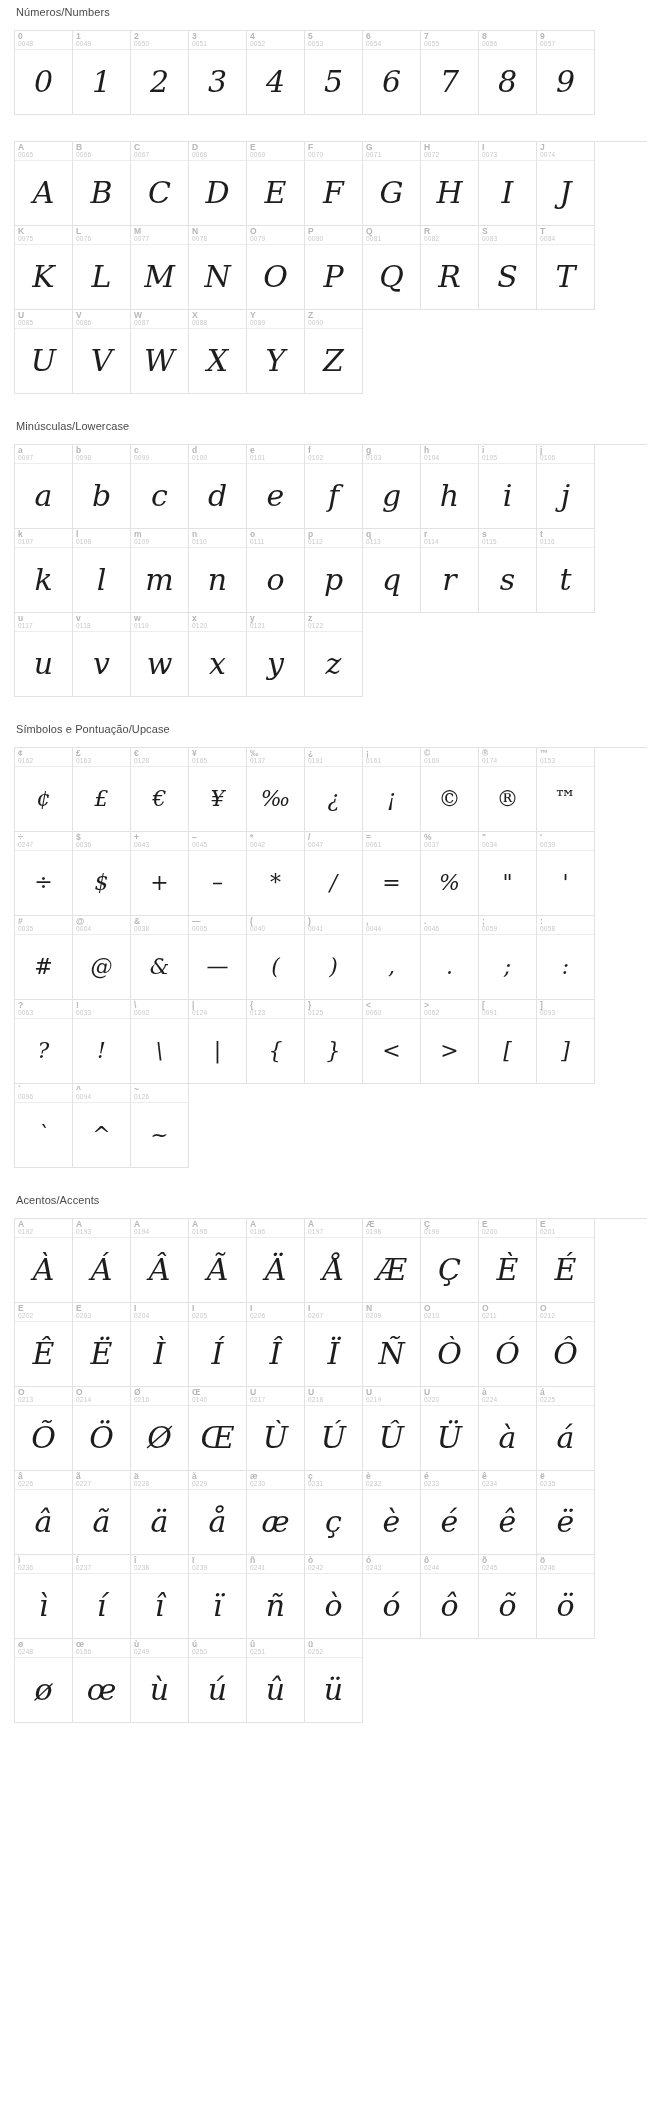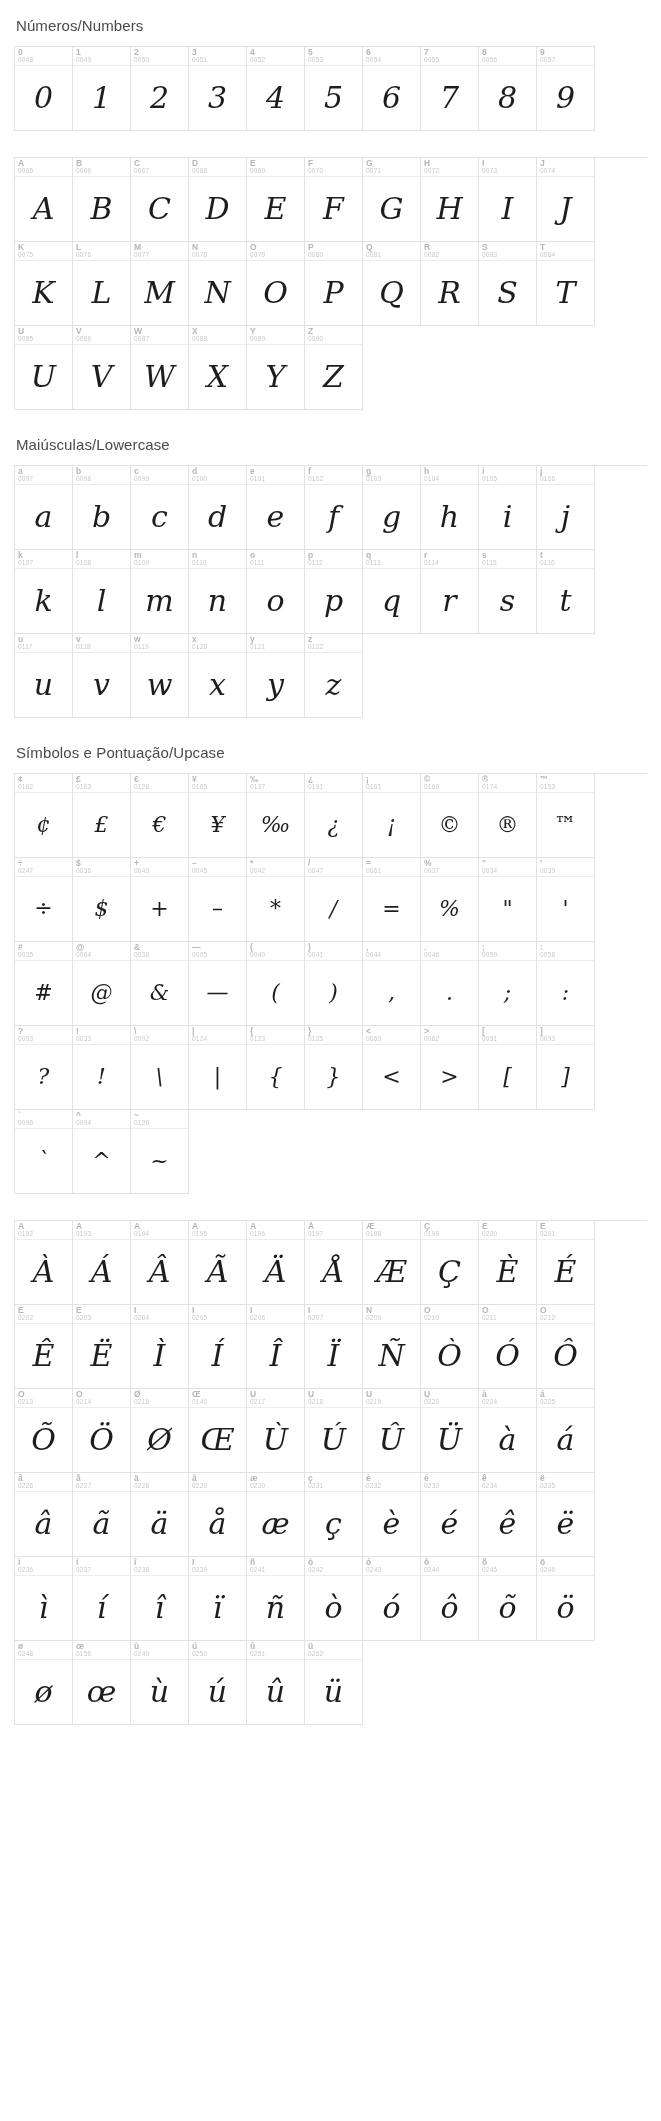--- a/index.html
+++ b/index.html
@@ -12,24 +12,24 @@
   body {
     font-family: "Liberation Sans", sans-serif;
     color: #333;
   }
   .page {
     width: 661px;
     padding: 6px 14px 24px 14px;
   }
   .section { margin-bottom: 26px; }
   .section-title {
-    font-size: 15px;
+    font-size: 11px;
     color: #4a4a4a;
     font-weight: 400;
-    margin: 11px 0 12px 2px;
+    margin: 0 0 12px 2px;
     letter-spacing: 0.1px;
   }
   .glyph-grid {
     display: flex;
     flex-wrap: wrap;
     border-left: 1px solid #e2e2e2;
     border-top: 1px solid #e2e2e2;
     width: max-content;
     max-width: 100%;
   }
@@ -335,21 +335,21 @@
         <div class="glyph-cell">
           <div class="glyph-head">
             <span class="glyph-char">Z</span>
             <span class="glyph-code">0090</span>
           </div>
           <div class="glyph-body">Z</div>
         </div>
       </div>
     </div>
     <div class="section">
-      <div class="section-title">Maiúsculas/Lowercase</div>
+      <div class="section-title">Minúsculas/Lowercase</div>
       <div class="glyph-grid">
         <div class="glyph-cell">
           <div class="glyph-head">
             <span class="glyph-char">a</span>
             <span class="glyph-code">0097</span>
           </div>
           <div class="glyph-body">a</div>
         </div>
         <div class="glyph-cell">
           <div class="glyph-head">
@@ -828,20 +828,21 @@
         <div class="glyph-cell">
           <div class="glyph-head">
             <span class="glyph-char">~</span>
             <span class="glyph-code">0126</span>
           </div>
           <div class="glyph-body small">~</div>
         </div>
       </div>
     </div>
     <div class="section">
+      <div class="section-title">Acentos/Accents</div>
       <div class="glyph-grid">
         <div class="glyph-cell">
           <div class="glyph-head">
             <span class="glyph-char">À</span>
             <span class="glyph-code">0192</span>
           </div>
           <div class="glyph-body">À</div>
         </div>
         <div class="glyph-cell">
           <div class="glyph-head">

